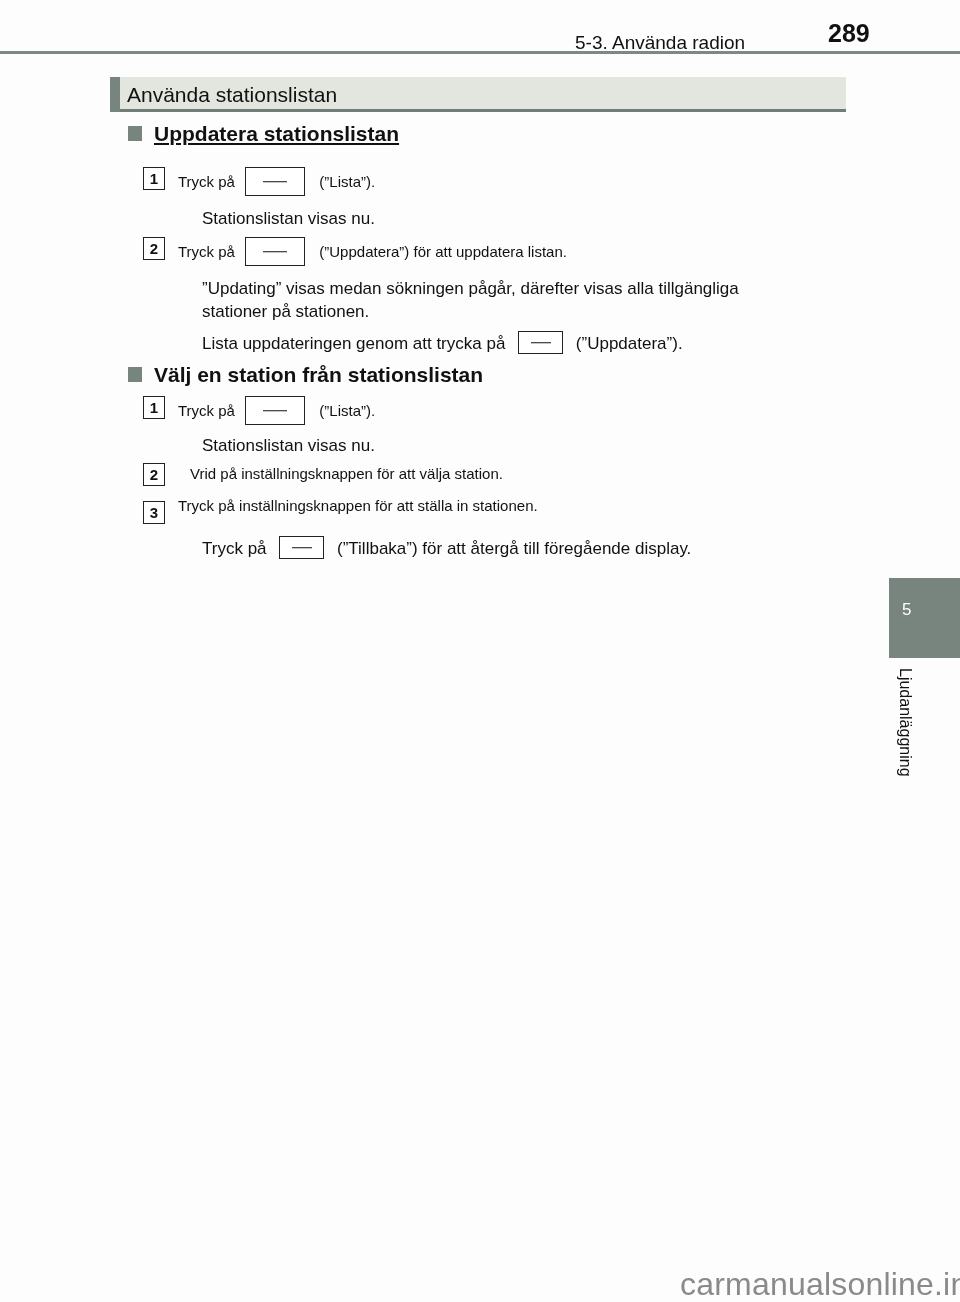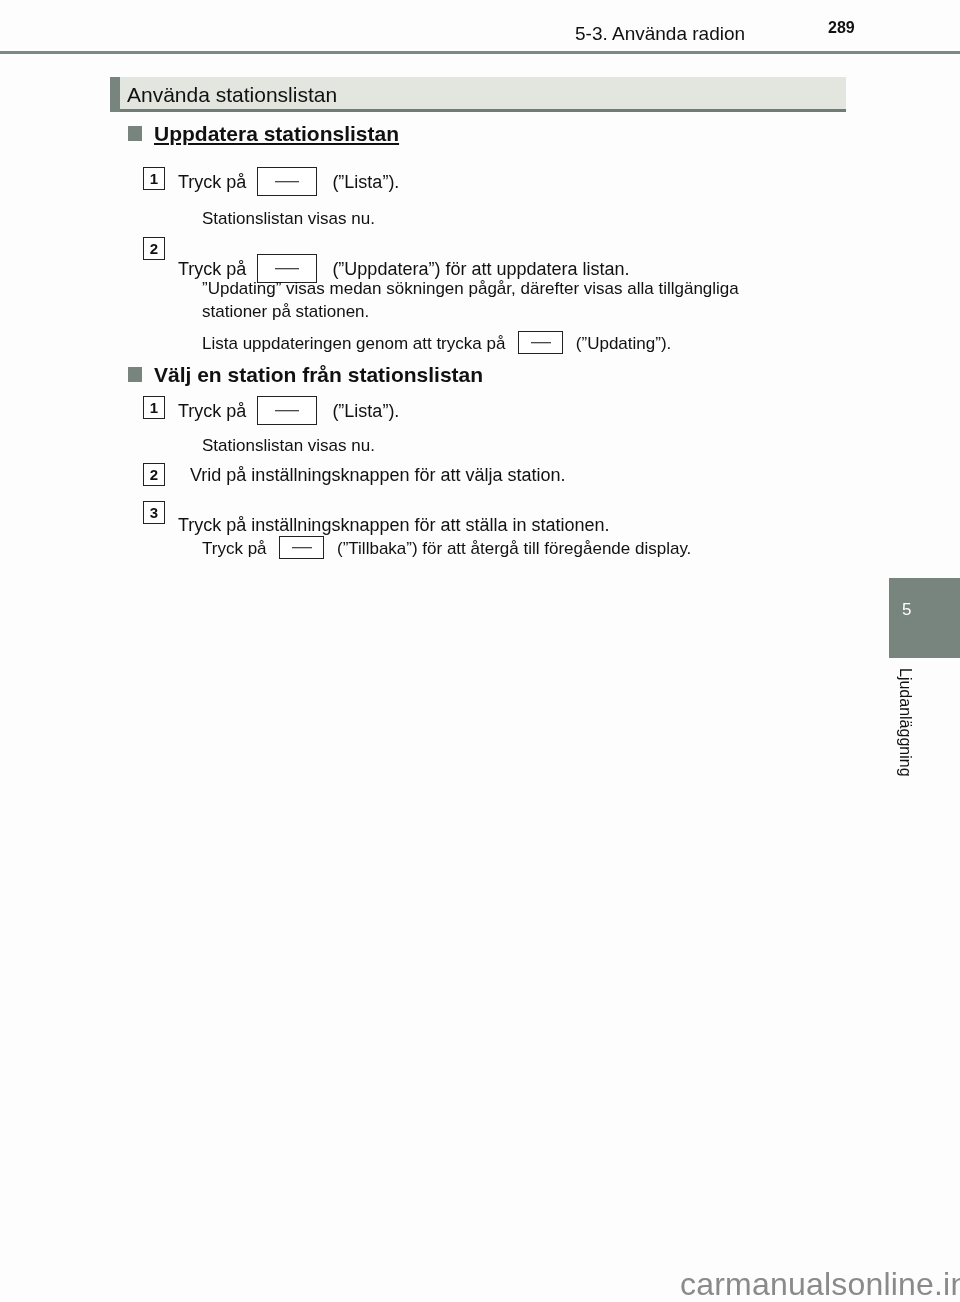--- a/index.html
+++ b/index.html
@@ -12,28 +12,28 @@
       height: 1302px;
       position: relative;
       overflow: hidden;
       font-family: "Liberation Sans", sans-serif;
       color: #111;
     }
     .abs { position: absolute; }
 
     
     .running-head {
-      left: 575px; top: 23px;
+      left: 575px; top: 32px;
       font-size: 19px;
       color: #111;
       white-space: nowrap;
     }
     .page-num {
       left: 828px; top: 19px;
-      font-size: 16px;
+      font-size: 25px;
       font-weight: bold;
       color: #111;
     }
     .head-rule {
       left: 0; top: 51px;
       width: 960px; height: 3px;
       background: #7c8a86;
     }
 
     
@@ -92,21 +92,21 @@
       width: 20px; height: 21px;
       border: 1.5px solid #222;
       font-size: 15px;
       font-weight: bold;
       text-align: center;
       line-height: 21px;
       color: #111;
       background: #fff;
     }
     .step-text {
-      font-size: 18px;
+      font-size: 15px;
       color: #111;
       white-space: nowrap;
     }
     .note-text {
       font-size: 17px;
       color: #111;
       white-space: nowrap;
       line-height: 22px;
       margin-left: 24px;
     }
@@ -157,48 +157,48 @@
 
 <div class="abs step-box" style="left:143px; top:167px;">1</div>
 <div class="abs step-text" style="left:178px; top:169px;">
   <span>Tryck på</span>
   <span class="btn-box btn-lg" style="margin:0 10px 0 6px; top:-2px;"></span>
   <span>(”Lista”).</span>
 </div>
 <div class="abs note-text" style="left:178px; top:208px;">Stationslistan visas nu.</div>
 
 <div class="abs step-box" style="left:143px; top:237px;">2</div>
-<div class="abs step-text" style="left:178px; top:256px;">
+<div class="abs step-text" style="left:178px; top:239px;">
   <span>Tryck på</span>
   <span class="btn-box btn-lg" style="margin:0 10px 0 6px; top:-2px;"></span>
   <span>(”Uppdatera”) för att uppdatera listan.</span>
 </div>
 <div class="abs note-text" style="left:178px; top:278px;">”Updating” visas medan sökningen pågår, därefter visas alla tillgängliga</div>
 <div class="abs note-text" style="left:178px; top:301px;">stationer på stationen.</div>
 <div class="abs note-text" style="left:178px; top:333px;">
   <span>Lista uppdateringen genom att trycka på</span>
   <span class="btn-box btn-sm" style="margin:0 8px 0 8px; top:-2px;"></span>
-  <span>(”Updating”).</span>
+  <span>(”Uppdatera”).</span>
 </div>
 
 <div class="abs sq-bullet" style="left:128px; top:367px;"></div>
 <div class="abs subhead" style="left:154px; top:363px;">Välj en station från stationslistan</div>
 
 <div class="abs step-box" style="left:143px; top:396px;">1</div>
 <div class="abs step-text" style="left:178px; top:398px;">
   <span>Tryck på</span>
   <span class="btn-box btn-lg" style="margin:0 10px 0 6px; top:-2px;"></span>
   <span>(”Lista”).</span>
 </div>
 <div class="abs note-text" style="left:178px; top:435px;">Stationslistan visas nu.</div>
 
 <div class="abs step-box" style="left:143px; top:463px;">2</div>
 <div class="abs step-text" style="left:190px; top:465px;">Vrid på inställningsknappen för att välja station.</div>
 
 <div class="abs step-box" style="left:143px; top:501px;">3</div>
-<div class="abs step-text" style="left:178px; top:497px;margin-top:18px;">Tryck på inställningsknappen för att ställa in stationen.</div>
+<div class="abs step-text" style="left:178px; top:497px;">Tryck på inställningsknappen för att ställa in stationen.</div>
 <div class="abs note-text" style="left:178px; top:538px;">
   <span>Tryck på</span>
   <span class="btn-box btn-sm" style="margin:0 8px 0 8px; top:-2px;"></span>
   <span>(”Tillbaka”) för att återgå till föregående display.</span>
 </div>
 
 <div class="abs watermark">carmanualsonline.info</div>
 
 </body></html>

